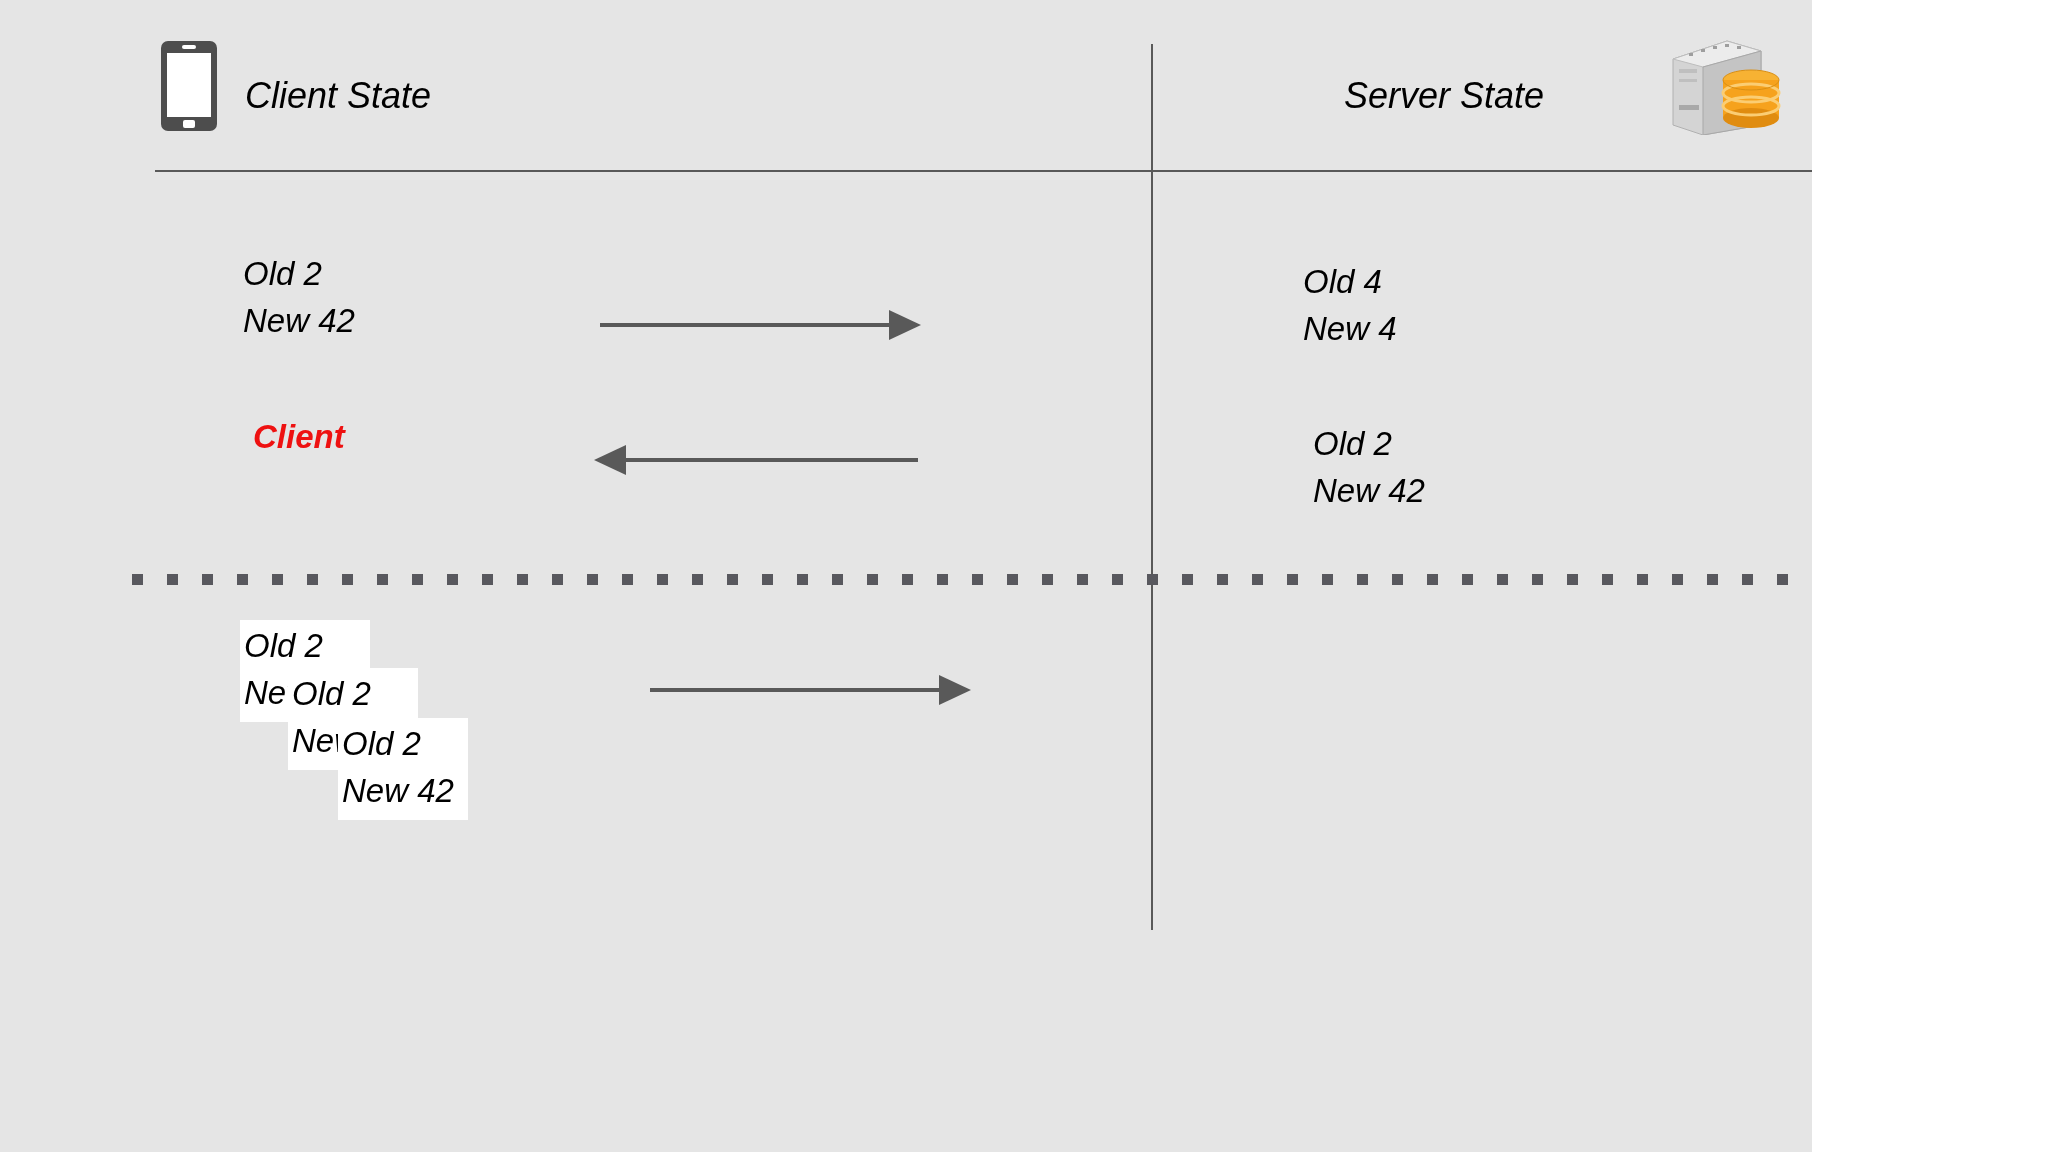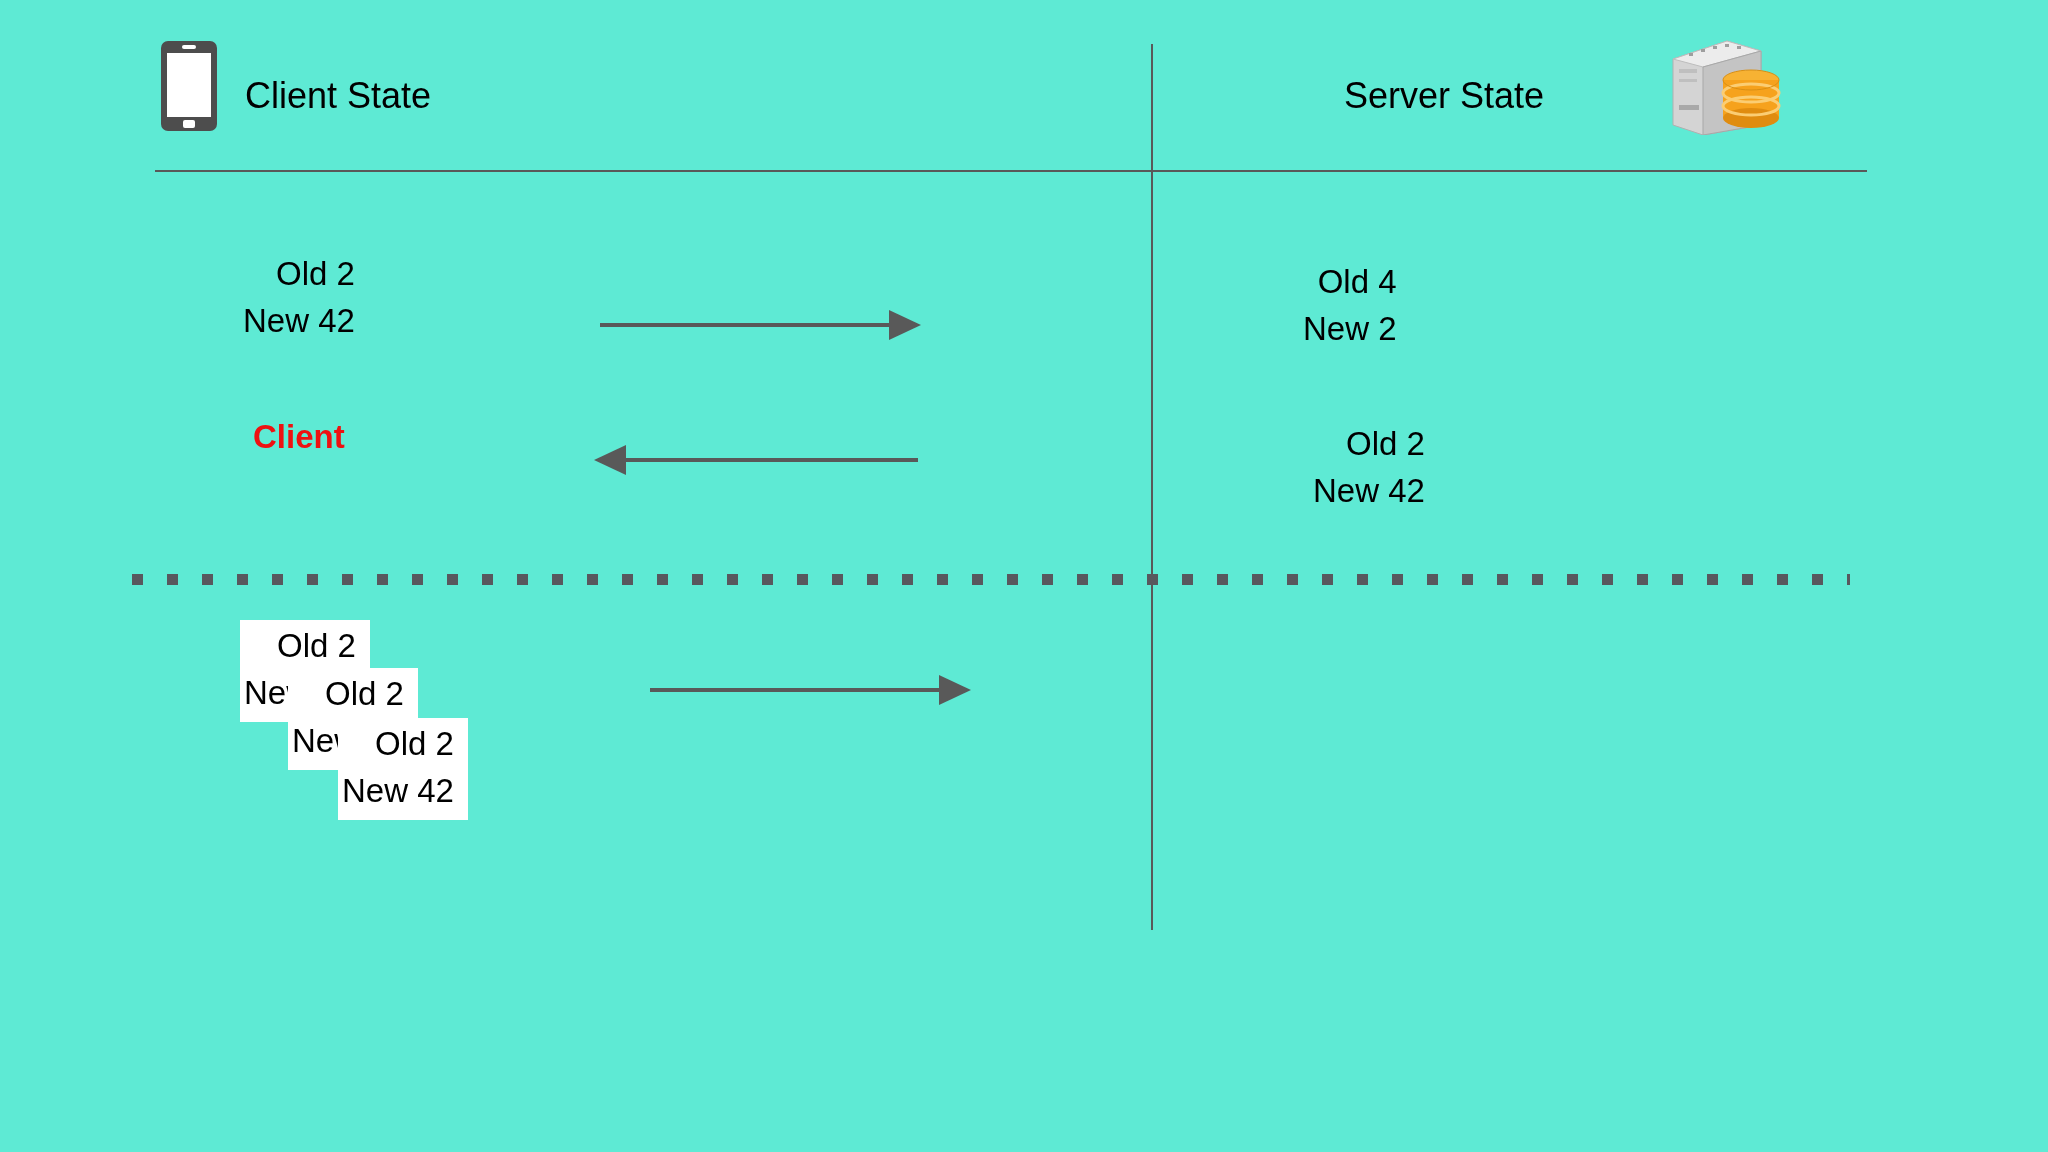--- a/index.html
+++ b/index.html
@@ -6,24 +6,25 @@
     margin: 0;
     padding: 0;
     background: #ffffff;
   }
   body {
     font-family: "Liberation Sans", sans-serif;
     -webkit-font-smoothing: antialiased;
   }
   #canvas {
     position: relative;
-    width: 2048px;
+    width: 1812px;
     height: 1152px;
-    background: #5eead4;
+    background: #e5e5e5;
     overflow: hidden;
+    font-style: italic;
   }
 
   
   .h-rule {
     position: absolute;
     left: 155px;
     top: 170px;
     width: 1712px;
     height: 2px;
     background: #595959;
@@ -78,21 +79,20 @@
     height: 102px;
   }
 
   
   .state-block {
     position: absolute;
     font-size: 33px;
     color: #000000;
     line-height: 47px;
     white-space: nowrap;
-    text-align: right;
   }
   .state-block.opaque {
     background: #ffffff;
     padding: 2px 14px 6px 4px;
   }
 
   #client-state-1 { left: 243px; top: 250px; }
   #server-state-1 { left: 1303px; top: 258px; }
   #server-state-2 { left: 1313px; top: 420px; }
 
@@ -169,21 +169,21 @@
 
   <div class="state-block" id="client-state-1">
     <div>Old 2</div>
     <div>New 42</div>
   </div>
 
   <div id="error-label">Client</div>
 
   <div class="state-block" id="server-state-1">
     <div>Old 4</div>
-    <div>New 2</div>
+    <div>New 4</div>
   </div>
 
   <div class="state-block" id="server-state-2">
     <div>Old 2</div>
     <div>New 42</div>
   </div>
 
   <div class="state-block opaque" id="client-cascade-1">
     <div>Old 2</div>
     <div>New 42</div>

